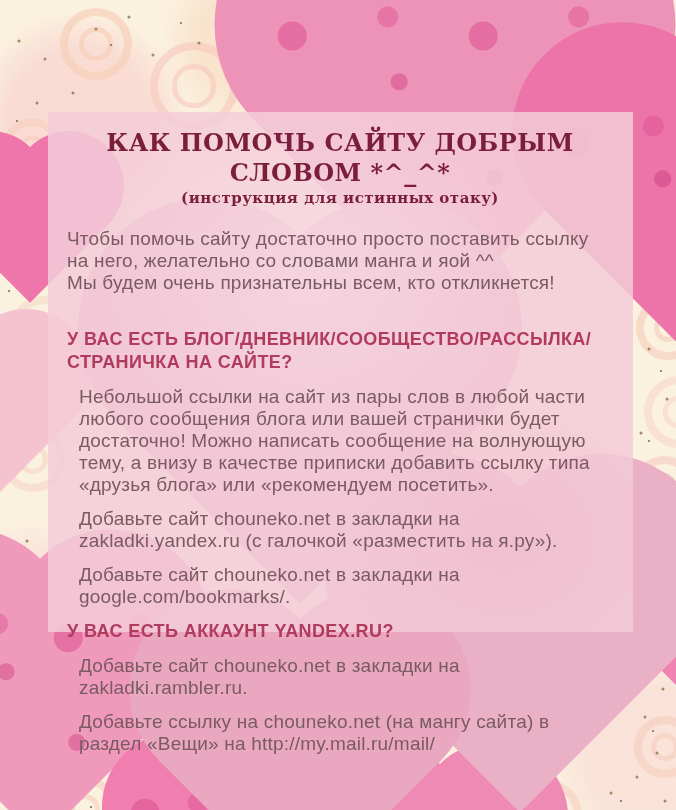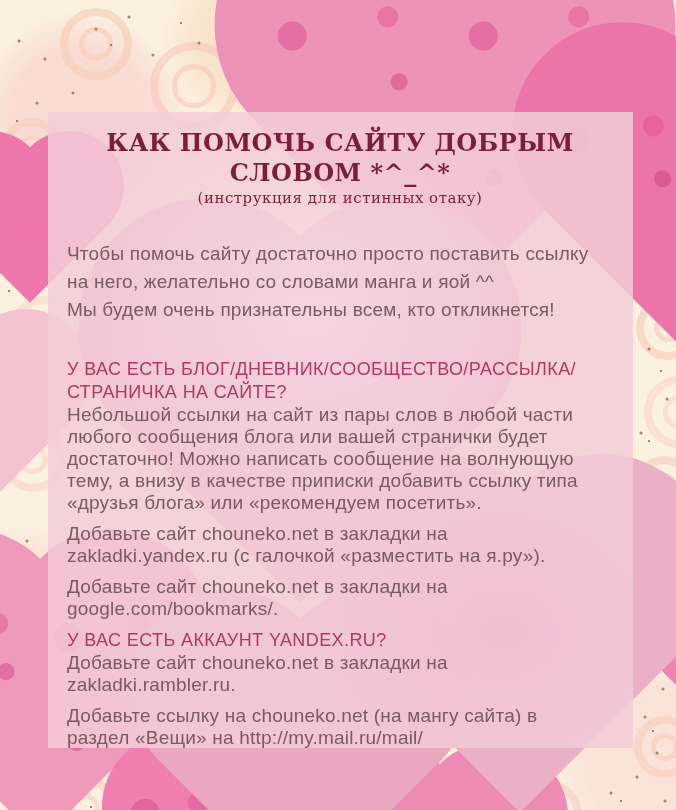--- a/index.html
+++ b/index.html
@@ -46,37 +46,37 @@
     background-repeat:no-repeat;transform:rotate(-45deg);}
   .heart::before,.heart::after{content:"";position:absolute;width:var(--s);height:var(--s);
     border-radius:50%;background:inherit;}
   .heart::before{top:calc(var(--s) / -2);left:0;}
   .heart::after{top:0;left:calc(var(--s) / 2);}
   .spotty{background-image:
     radial-gradient(circle at 32% 38%, rgba(219,73,139,.5) 0 14px, transparent 15px),
     radial-gradient(circle at 62% 58%, rgba(219,73,139,.4) 0 10px, transparent 11px),
     radial-gradient(circle at 48% 78%, rgba(200,50,120,.4) 0 8px, transparent 9px);}
   
-  .panel{position:absolute;left:48px;top:112px;width:585px;height:636px;z-index:2;
+  .panel{position:absolute;left:48px;top:112px;width:585px;height:520px;z-index:2;
     box-sizing:border-box;padding:16px 20px 8px 19px;
     background-color:rgba(243,205,216,.85);
     background-image:
       radial-gradient(ellipse 300px 260px at 45% 32%, rgba(255,255,255,.22), transparent 70%),
       radial-gradient(ellipse 260px 220px at 78% 82%, rgba(233,160,190,.22), transparent 70%);}
   .title{margin:0;font-family:"DejaVu Serif",serif;font-weight:bold;font-size:24px;line-height:30px;
     color:#7b1e3d;text-align:center;letter-spacing:.5px;}
-  .subtitle{font-family:"DejaVu Serif",serif;font-weight:normal;font-size:15px;line-height:20px;
+  .subtitle{font-family:"DejaVu Serif",serif;font-weight:bold;font-size:15px;line-height:20px;
     color:#7b1e3d;text-align:center;letter-spacing:.5px;}
-  .intro{margin:32px 0 0 0;white-space:pre-line;font-size:19px;line-height:28px;
+  .intro{margin:20px 0 0 0;white-space:pre-line;font-size:19px;line-height:22px;
     color:#7a5a63;letter-spacing:.2px;}
   .sec{margin-top:9px;}
   .sec.first{margin-top:34px;}
-  .sec h2{margin:0;white-space:pre-line;font-size:18px;line-height:23px;font-weight:normal;
+  .sec h2{margin:0;white-space:pre-line;font-size:18px;line-height:23px;font-weight:bold;
     color:#b13a5f;letter-spacing:.4px;}
-  .sec p{margin:0;white-space:pre-line;font-size:19px;line-height:22px;
+  .sec p{margin:12px;white-space:pre-line;font-size:19px;line-height:22px;
     color:#7a5a63;letter-spacing:.2px;}
 </style>
 </head>
 <body>
 
 <div class="bg">
 
   <div class="ring" style="--rc:rgba(246,206,182,.8);left:60px;top:8px;width:56px;height:56px;"></div>
   <div class="ring" style="--rc:rgba(247,196,186,.7);left:150px;top:42px;width:72px;height:72px;"></div>
   <div class="ring" style="--rc:rgba(248,210,190,.75);left:320px;top:14px;width:60px;height:60px;"></div>

